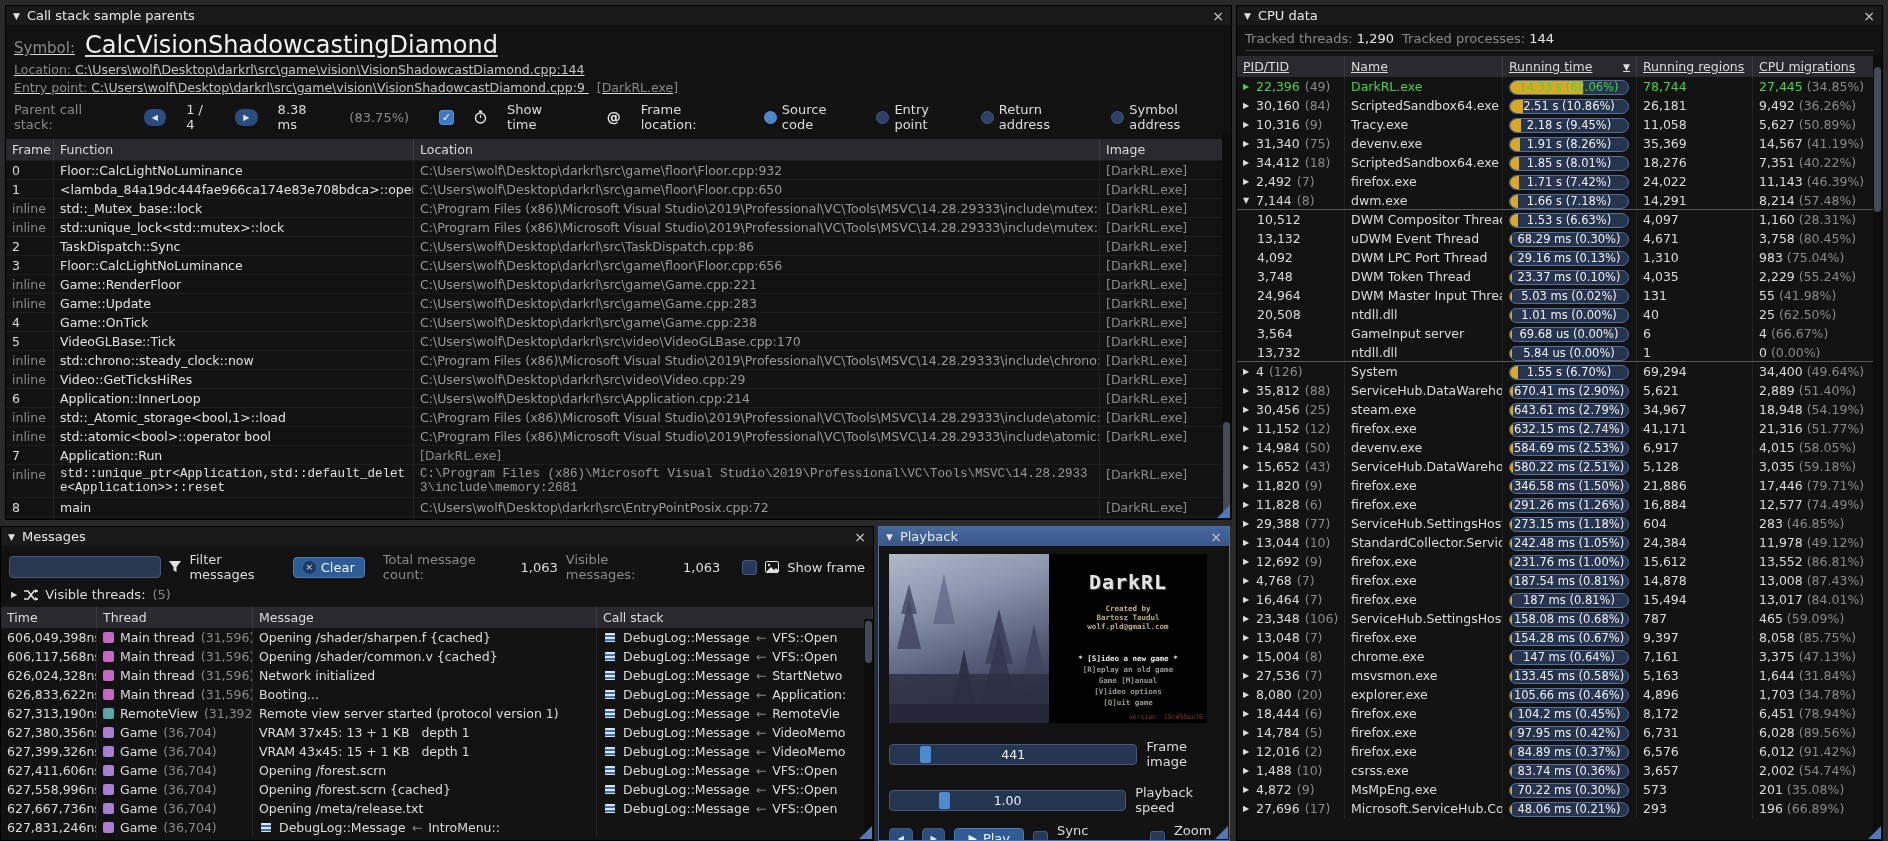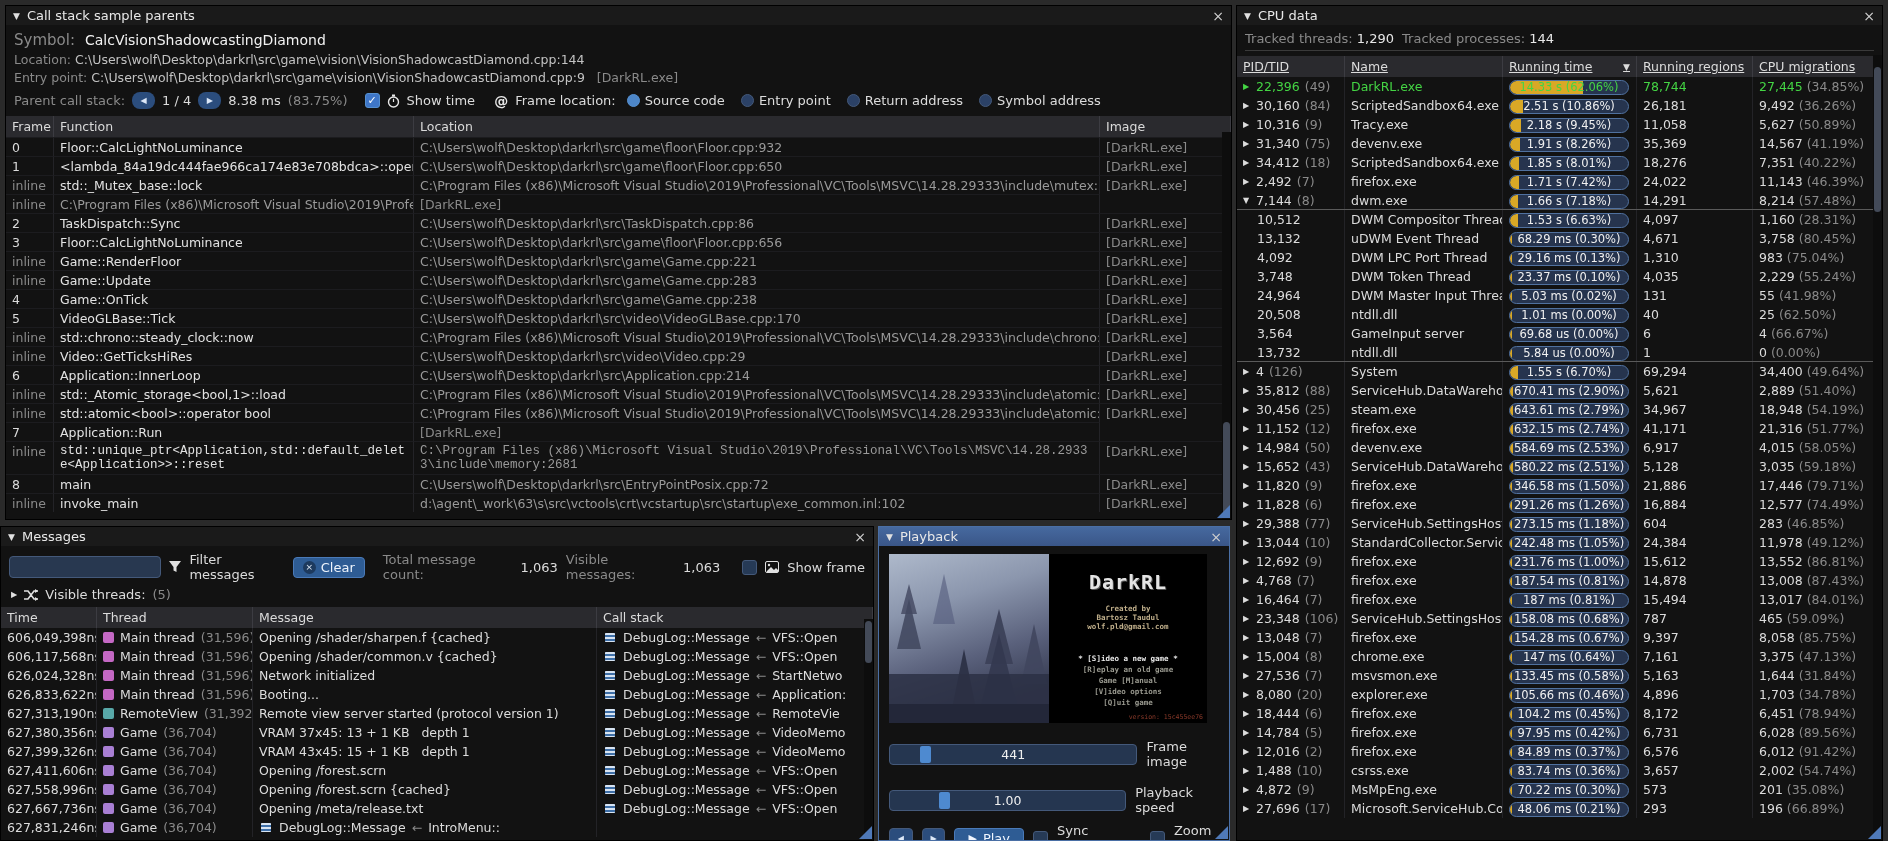--- a/index.html
+++ b/index.html
@@ -15,27 +15,27 @@
   .tb-arrow { font-size:9px; color:#e0e0e0; cursor:pointer; }
   .tb-close { margin-left:auto; color:#cfcfcf; font-size:14px; line-height:14px; cursor:pointer; }
   .grip { position:absolute; right:1px; bottom:1px; width:0; height:0;
     border-left:13px solid transparent; border-bottom:13px solid #4f79b8; }
 
   .dim { color:#8a8a8a; }
   .lab { color:#8a8a8a; }
 
   
   #cs { left:5px; top:5px; width:1227px; height:515px; }
-  #cs .info { padding:5px 8px 0 8px; }
+  #cs .info { padding:5px 8px 0 8px;text-decoration:underline; }
   .sym-line { display:flex; align-items:baseline; gap:10px; margin:1px 0 3px 0; }
   .sym-line .lab { font-size:15px; }
-  .sym-line .val { font-size:14px; color:#f2f2f2; }
+  .sym-line .val { font-size:24px; color:#f2f2f2; }
   .path-line { font-size:12.5px; margin:3px 0; }
   .path-line .val { color:#c2c2c2; }
-  .cs-toolbar { display:flex; align-items:center; gap:7px; font-size:13px; margin:7px 0 7px 8px; }
+  .cs-toolbar { display:flex; align-items:center; gap:20px; font-size:13px; margin:7px 0 7px 8px; }
   .nav-btn { width:23px; height:17px; background:#2b4d7d; border-radius:8px; display:flex;
     align-items:center; justify-content:center; font-size:8px; color:#dce8f8; cursor:pointer; }
   .checkbox { width:15px; height:15px; border-radius:3px; background:#263a56;
     border:1px solid #44597a; display:inline-flex; align-items:center; justify-content:center;
     color:#fff; font-size:11px; cursor:pointer; flex:none; }
   .checkbox.checked { background:#3e76c8; border-color:#5590d0; }
   .radio { width:13px; height:13px; border-radius:50%; background:#2b4166;
     border:1px solid #44597a; display:inline-block; cursor:pointer; flex:none; }
   .radio.sel { background:#4d86c8; border-color:#5590d0; }
   .opt { display:flex; align-items:center; gap:5px; }
@@ -220,20 +220,21 @@
           <div class="img">[DarkRL.exe]</div>
         </div>
         <div class="cs-row">
           <div class="dim">inline</div>
           <div class="fn">std::_Mutex_base::lock</div>
           <div class="loc">C:\Program Files (x86)\Microsoft Visual Studio\2019\Professional\VC\Tools\MSVC\14.28.29333\include\mutex:51</div>
           <div class="img">[DarkRL.exe]</div>
         </div>
         <div class="cs-row">
           <div class="dim">inline</div>
+          <div class="fn">std::unique_lock&lt;std::mutex&gt;::lock</div>
           <div class="loc">C:\Program Files (x86)\Microsoft Visual Studio\2019\Professional\VC\Tools\MSVC\14.28.29333\include\mutex:192</div>
           <div class="img">[DarkRL.exe]</div>
         </div>
         <div class="cs-row">
           <div>2</div>
           <div class="fn">TaskDispatch::Sync</div>
           <div class="loc">C:\Users\wolf\Desktop\darkrl\src\TaskDispatch.cpp:86</div>
           <div class="img">[DarkRL.exe]</div>
         </div>
         <div class="cs-row">

